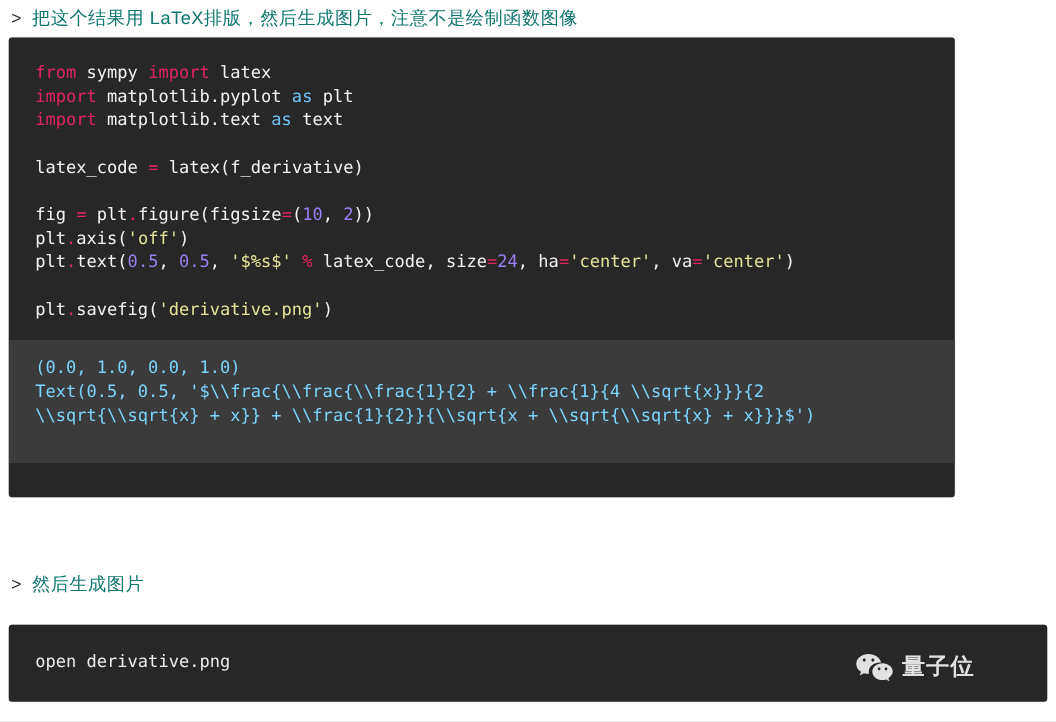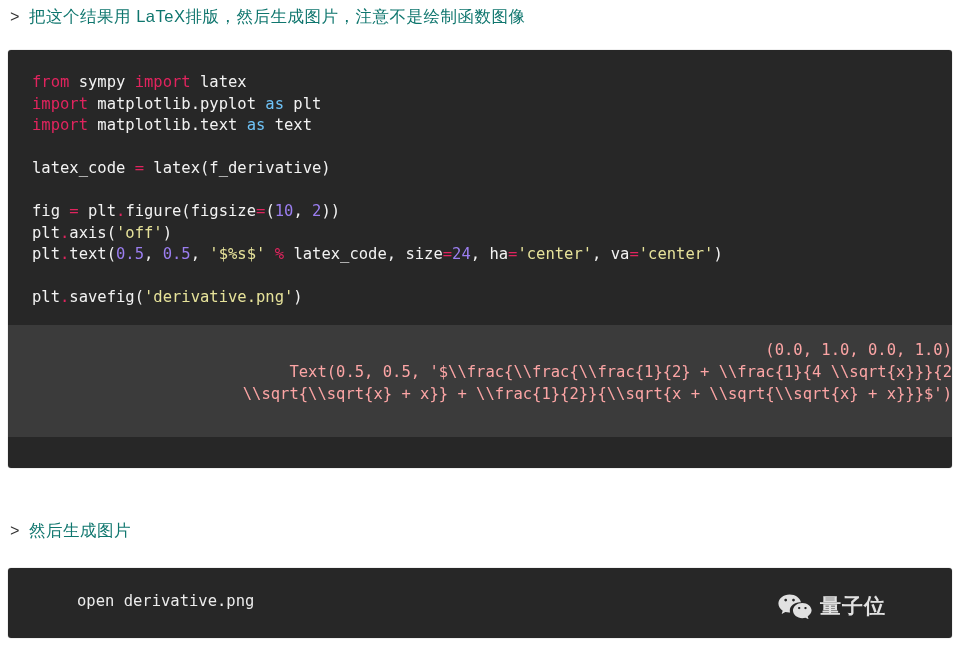--- a/index.html
+++ b/index.html
@@ -54,22 +54,22 @@
 
   
   .card {
     position: absolute;
     border-radius: 3px;
     overflow: hidden;
     box-shadow: 0 0 0 0.5px rgba(0,0,0,0.12);
   }
   #code-card {
     left: 8px;
-    top: 50px;
-    width: 944px;
+    top: 34px;
+    width: 860px;
     height: 418px;
     background: #272727;
   }
   #shell-card {
     left: 8px;
     top: 568px;
     width: 944px;
     height: 70px;
     background: #272727;
   }
@@ -82,34 +82,32 @@
     color: #e6e6e6;
     white-space: pre;
     letter-spacing: 0px;
   }
   .out-area {
     background: #3b3b3b;
     padding: 14px 0 14px 24px;
     font-family: "DejaVu Sans Mono", "Liberation Mono", monospace;
     font-size: 15.5px;
     line-height: 22px;
-    color: #fca5a5;
+    color: #7dd3fc;
     white-space: pre;
     height: 112px;
     box-sizing: border-box;
-    text-align: right;
   }
   .shell-area {
     padding: 22px 12px 0 24px;
     font-family: "DejaVu Sans Mono", "Liberation Mono", monospace;
     font-size: 15.5px;
     line-height: 22px;
     color: #ececec;
     white-space: pre;
-    margin-left: 45px;
   }
   .blank { display: block; height: 21.5px; }
 
   
   .kw  { color: #e0245e; }
   .id  { color: #f2f2f2; }
   .op  { color: #e0245e; }
   .num { color: #9b7ef0; }
   .str { color: #e6e29a; }
   .as  { color: #6fc3f7; }

